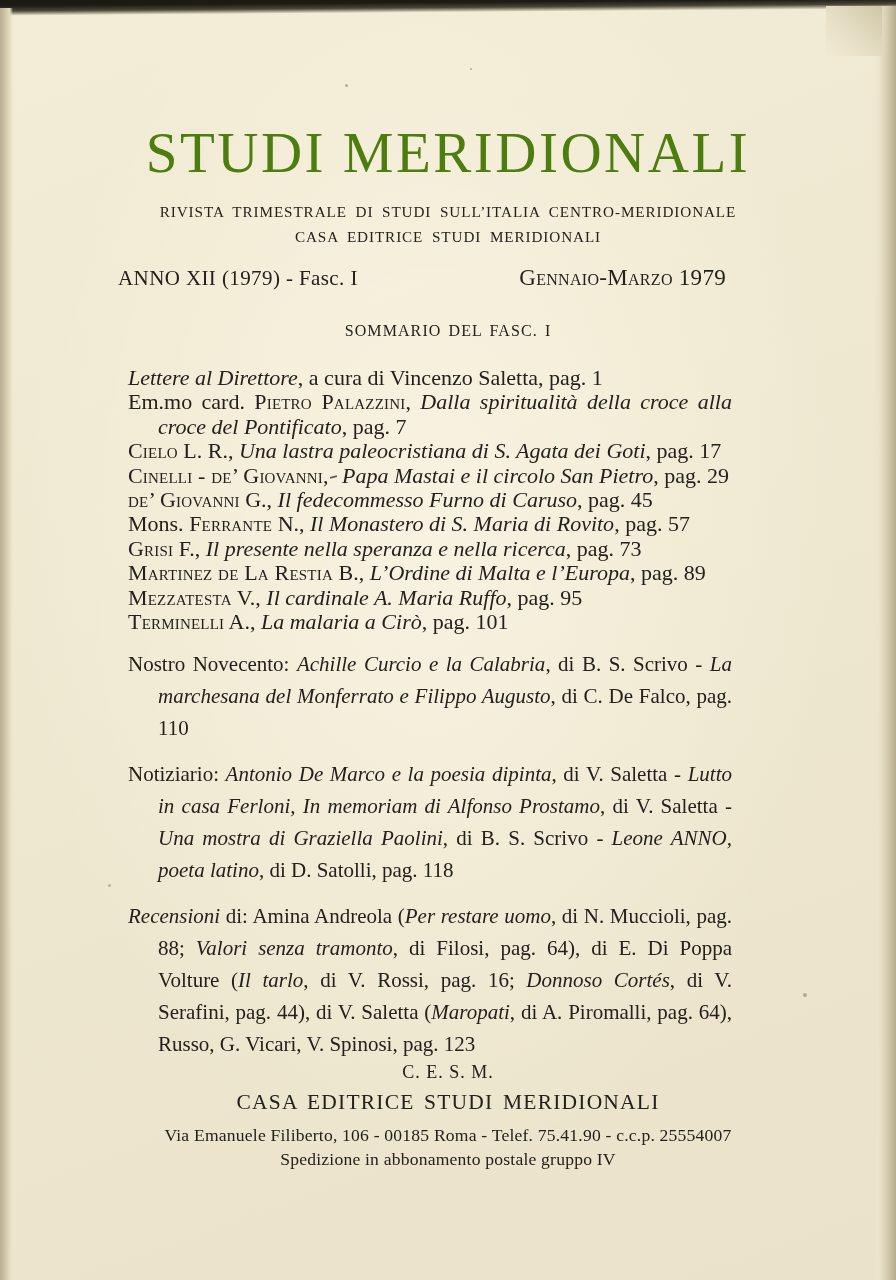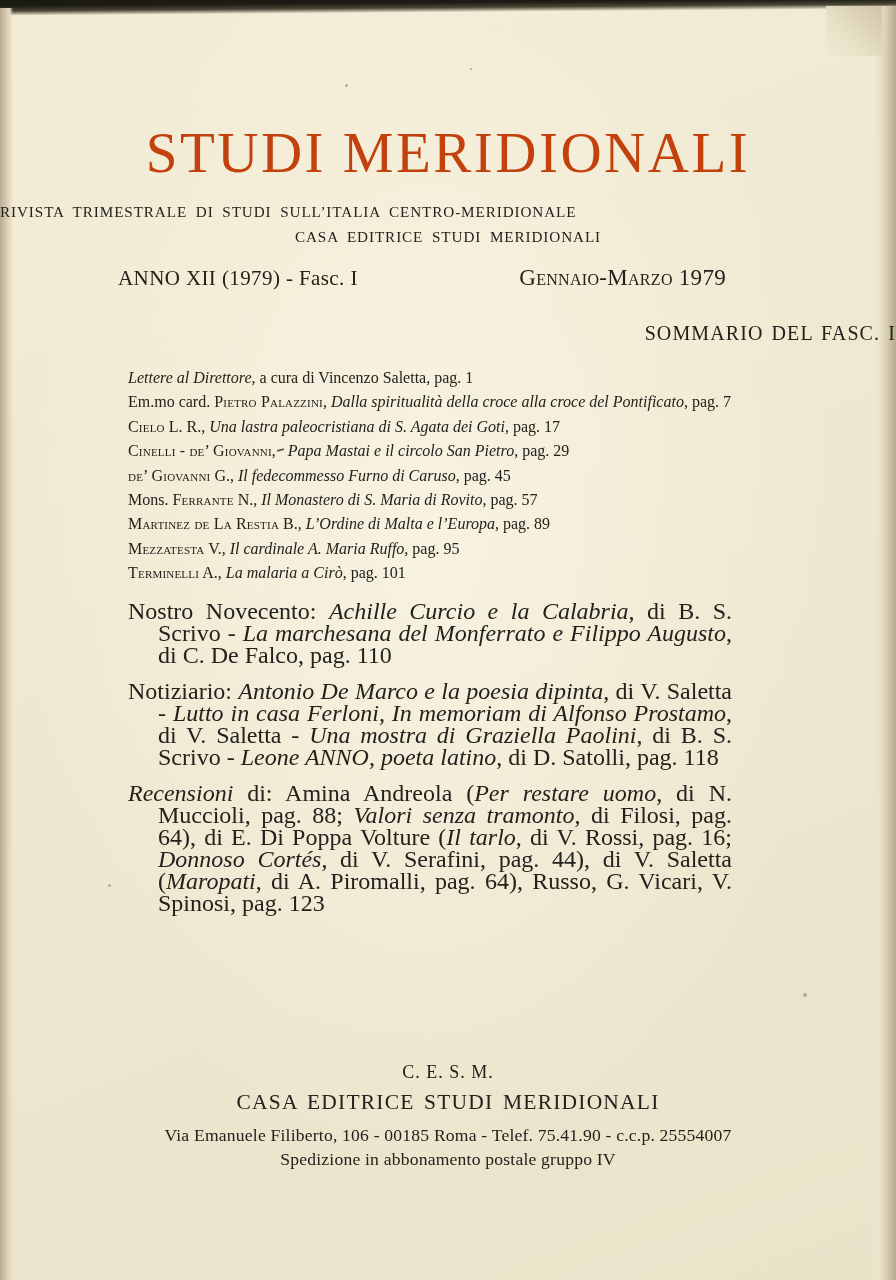--- a/index.html
+++ b/index.html
@@ -72,31 +72,31 @@
   
   #content {
     position: absolute;
     inset: 0;
     z-index: 5;
   }
   .masthead-title {
     position: absolute;
     top: 124px; left: 0; right: 0;
     text-align: center;
-    color: #c2410c;
+    color: #4d7c0f;
     font-size: 57px;
     letter-spacing: 2.5px;
     line-height: 1;
     font-weight: 400;
     white-space: nowrap;
   }
   .masthead-sub1 {
     position: absolute;
     top: 203px; left: 0; right: 0;
-    text-align: left;
+    text-align: center;
     font-size: 15.2px;
     letter-spacing: 0.9px;
     word-spacing: 4px;
     white-space: nowrap;
   }
   .masthead-sub2 {
     position: absolute;
     top: 228px; left: 0; right: 0;
     text-align: center;
     font-size: 15.2px;
@@ -114,43 +114,43 @@
   }
   .issue-anno { letter-spacing: 0.4px; }
   .issue-date {
     letter-spacing: 0.3px;
     font-size: 23px;
   }
   .sc { font-variant: small-caps; }
   .sommario {
     position: absolute;
     top: 322px; left: 0; right: 0;
-    text-align: right;
-    font-size: 20px;
+    text-align: center;
+    font-size: 16px;
     letter-spacing: 1.1px;
     word-spacing: 2px;
   }
   #toc {
     position: absolute;
     top: 366px; left: 128px;
     width: 604px;
   }
   .entry {
-    font-size: 16px;
+    font-size: 22px;
     line-height: 24.4px;
     text-align: justify;
     text-indent: 0;
     padding-left: 30px;
     text-indent: -30px;
     margin: 0 0 0 0;
   }
   .entry.simple { text-align: left; }
   .block {
-    font-size: 24px;
-    line-height: 22px;
+    font-size: 21px;
+    line-height: 32px;
     text-align: justify;
     padding-left: 30px;
     text-indent: -30px;
   }
   .gap-before { margin-top: 14px; }
   .entry i, .block i { font-style: italic; }
   .entry .smc, .block .smc { font-variant: small-caps; letter-spacing: .2px; }
   .inkmark {
     display: inline-block;
     width: 7px; height: 2px;
@@ -235,20 +235,23 @@
       </div>
 
       <div class="entry simple">
         <span class="smc">de’ Giovanni</span> <span>G.</span>, <i>Il fedecommesso Furno di Caruso</i><span>, pag. 45</span>
       </div>
 
       <div class="entry simple">
         <span>Mons. </span><span class="smc">Ferrante</span> <span>N.</span>, <i>Il Monastero di S. Maria di Rovito</i><span>, pag. 57</span>
       </div>
 
+      <div class="entry simple">
+        <span class="smc">Grisi</span> <span>F.</span>, <i>Il presente nella speranza e nella ricerca</i><span>, pag. 73</span>
+      </div>
 
 
       <div class="entry simple">
         <span class="smc">Martinez de La Restia</span> <span>B.</span>, <i>L’Ordine di Malta e l’Europa</i><span>, pag. 89</span>
       </div>
 
       <div class="entry simple">
         <span class="smc">Mezzatesta</span> <span>V.</span>, <i>Il cardinale A. Maria Ruffo</i><span>, pag. 95</span>
       </div>
 

